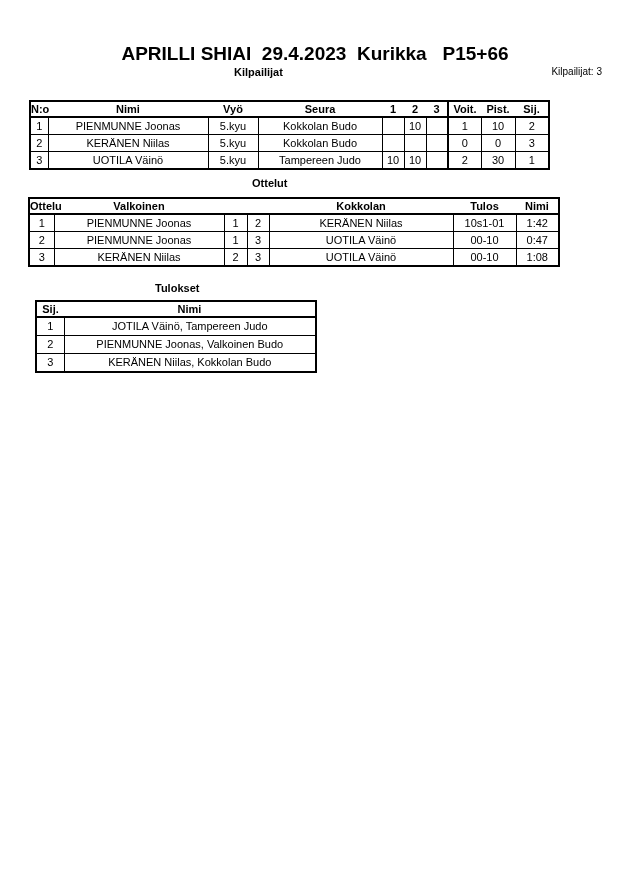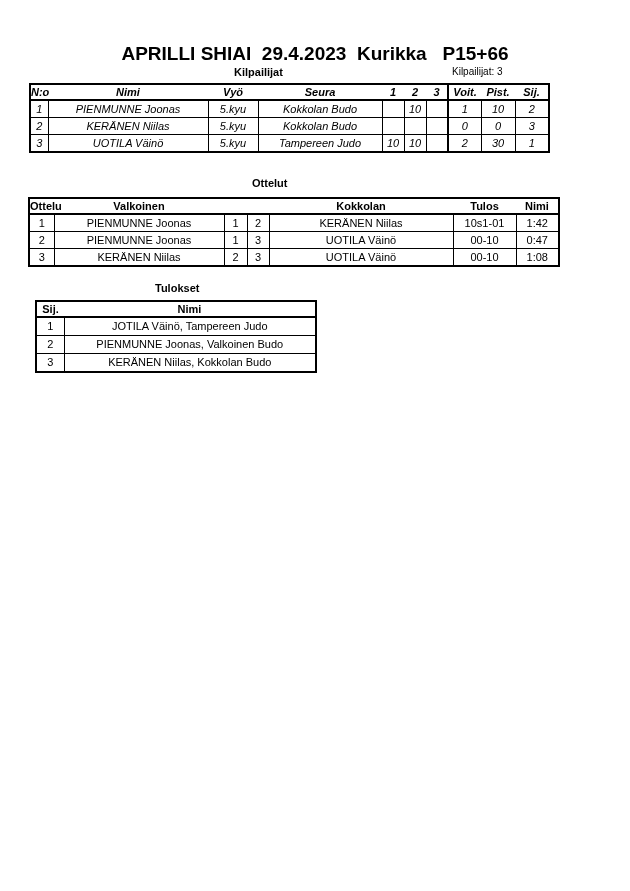--- a/index.html
+++ b/index.html
@@ -11,35 +11,35 @@
   .title {
     position:absolute; top:43px; left:0; width:630px; text-align:center;
     font-size:19px; font-weight:bold; white-space:pre;
   }
   .section-label { position:absolute; font-size:11px; font-weight:bold; white-space:nowrap; }
   .lbl-kilpailijat { top:66px; left:195px;margin-left:39px; }
   .lbl-ottelut    { top:177px; left:252px; }
   .lbl-tulokset   { top:282px; left:155px; }
   .count-label {
     position:absolute; top:66px; left:452px; width:150px;
-    font-size:10px; white-space:nowrap;
+    text-align:right; font-size:10px; white-space:nowrap;
   }
   table.tbl {
     position:absolute; border-collapse:collapse; table-layout:fixed;
     font-size:11px; line-height:1.1; border:2px solid #000;
   }
   .tbl th {
     font-weight:bold; border:0; border-bottom:2px solid #000;
     height:14px; padding:0; text-align:center; white-space:nowrap; overflow:visible;
   }
   .tbl td {
     border:1px solid #000; height:16px; padding:0;
     text-align:center; white-space:nowrap; overflow:visible;
   }
-  .t1 { top:83px;  left:29px; width:519px;font-style:italic; }
+  .t1 { top:100px;  left:29px; width:519px; }
   .t2 { top:197px; left:28px; width:530px; }
   .t3 { top:300px; left:35px; width:280px; }
   .t3 td { height:17px; }
   .left { text-align:left; }
   .pl   { padding-left:6px;margin-top:32px; }
   .hpl  { padding-left:1px; }
   .thickl { border-left:2px solid #000 !important;margin-left:28px; }
 </style>
 </head>
 <body>

